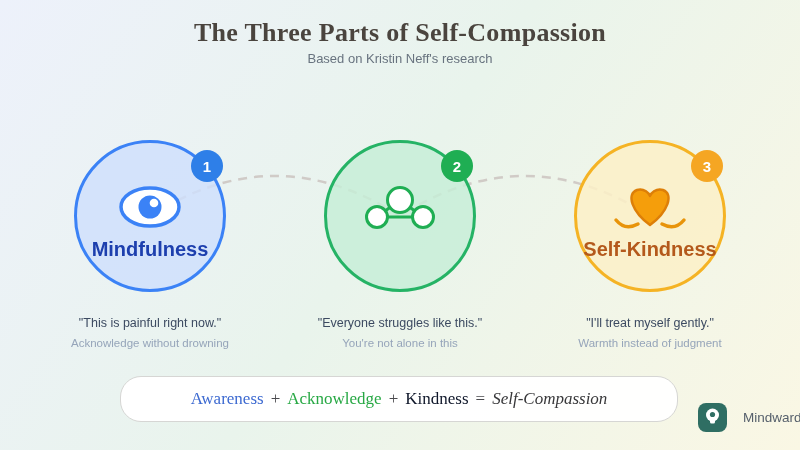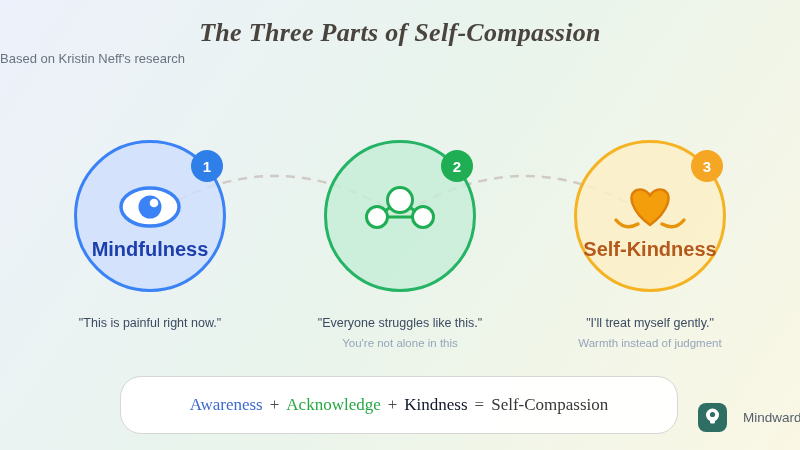--- a/index.html
+++ b/index.html
@@ -10,26 +10,26 @@
     overflow: hidden;
     background: linear-gradient(125deg, #edf1fb 0%, #e9f4ec 48%, #faf7e4 100%);
     font-family: "Liberation Sans", sans-serif;
   }
   .connectors { position: absolute; left: 0; top: 0; z-index: 0; }
 
   .page-title {
     position: absolute; top: 18px; left: 0; width: 100%;
     text-align: center;
     font-family: "Liberation Serif", "DejaVu Serif", serif;
-    font-style: italic; font-weight: 600;
+    font-weight: 600;
     font-size: 26px; color: #4a443e; letter-spacing: 0.3px;
   }
   .page-subtitle {
     position: absolute; top: 51px; left: 0; width: 100%;
-    text-align: left; font-size: 13px; color: #68737f;
+    text-align: center; font-size: 13px; color: #68737f;
   }
 
   .part-circle {
     position: absolute; top: 140px;
     width: 152px; height: 152px;
     border-radius: 50%;
     border: 3px solid #999;
     z-index: 1;
   }
   .c1 { left: 74px; }
@@ -61,30 +61,30 @@
     text-align: center; z-index: 1;
   }
   .q1 { left: 20px; }
   .q2 { left: 270px; }
   .q3 { left: 520px; }
   .quote   { font-size: 12.5px; color: #3c4a61; }
   .caption { margin-top: 7px; font-size: 11.5px; color: #96a5ba; }
 
   .formula-bar {
     position: absolute; left: 120px; top: 376px;
-    width: 558px; height: 58px;
+    width: 558px; height: 46px;
     background: rgba(255,255,255,0.96);
     border: 1px solid #d6d6d4; border-radius: 21px;
     display: flex; align-items: center; justify-content: center;
     font-family: "Liberation Serif", "DejaVu Serif", serif;
     font-size: 17px; color: #45454a;
     z-index: 1;
   }
   .formula-bar .op { margin: 0 7px; color: #4a4a4e; }
-  .formula-result { }
+  .formula-result { font-style: italic; }
 
   .brand {
     position: absolute; left: 698px; top: 403px;
     display: flex; align-items: center; gap: 16px; z-index: 1;
   }
   .brand-name { font-size: 13.5px; color: #555f6b; }
 </style>
 </head>
 <body>
 
@@ -130,20 +130,21 @@
         <path d="M40 46 C 22 33, 16 15, 27 11 C 34 8.5, 39.5 15, 40 17 C 40.5 15, 46 8.5, 53 11 C 64 15, 58 33, 40 46 Z" fill="#f59e0b" stroke="#dd7f08" stroke-width="2.5" stroke-linejoin="round"></path>
         <path d="M6 41 Q 15 52, 28 45" fill="none" stroke="#e8940a" stroke-width="3.5" stroke-linecap="round"></path>
         <path d="M74 41 Q 65 52, 52 45" fill="none" stroke="#e8940a" stroke-width="3.5" stroke-linecap="round"></path>
       </svg>
     </span>
     <div class="part-label" style="color: rgb(180, 89, 27);">Self-Kindness</div>
   </div>
 
   <div class="quote-block q1">
     <div class="quote">"This is painful right now."</div>
+    <div class="caption">Acknowledge without drowning</div>
   </div>
   <div class="quote-block q2">
     <div class="quote">"Everyone struggles like this."</div>
     <div class="caption">You're not alone in this</div>
   </div>
   <div class="quote-block q3">
     <div class="quote">"I'll treat myself gently."</div>
     <div class="caption">Warmth instead of judgment</div>
   </div>
 

